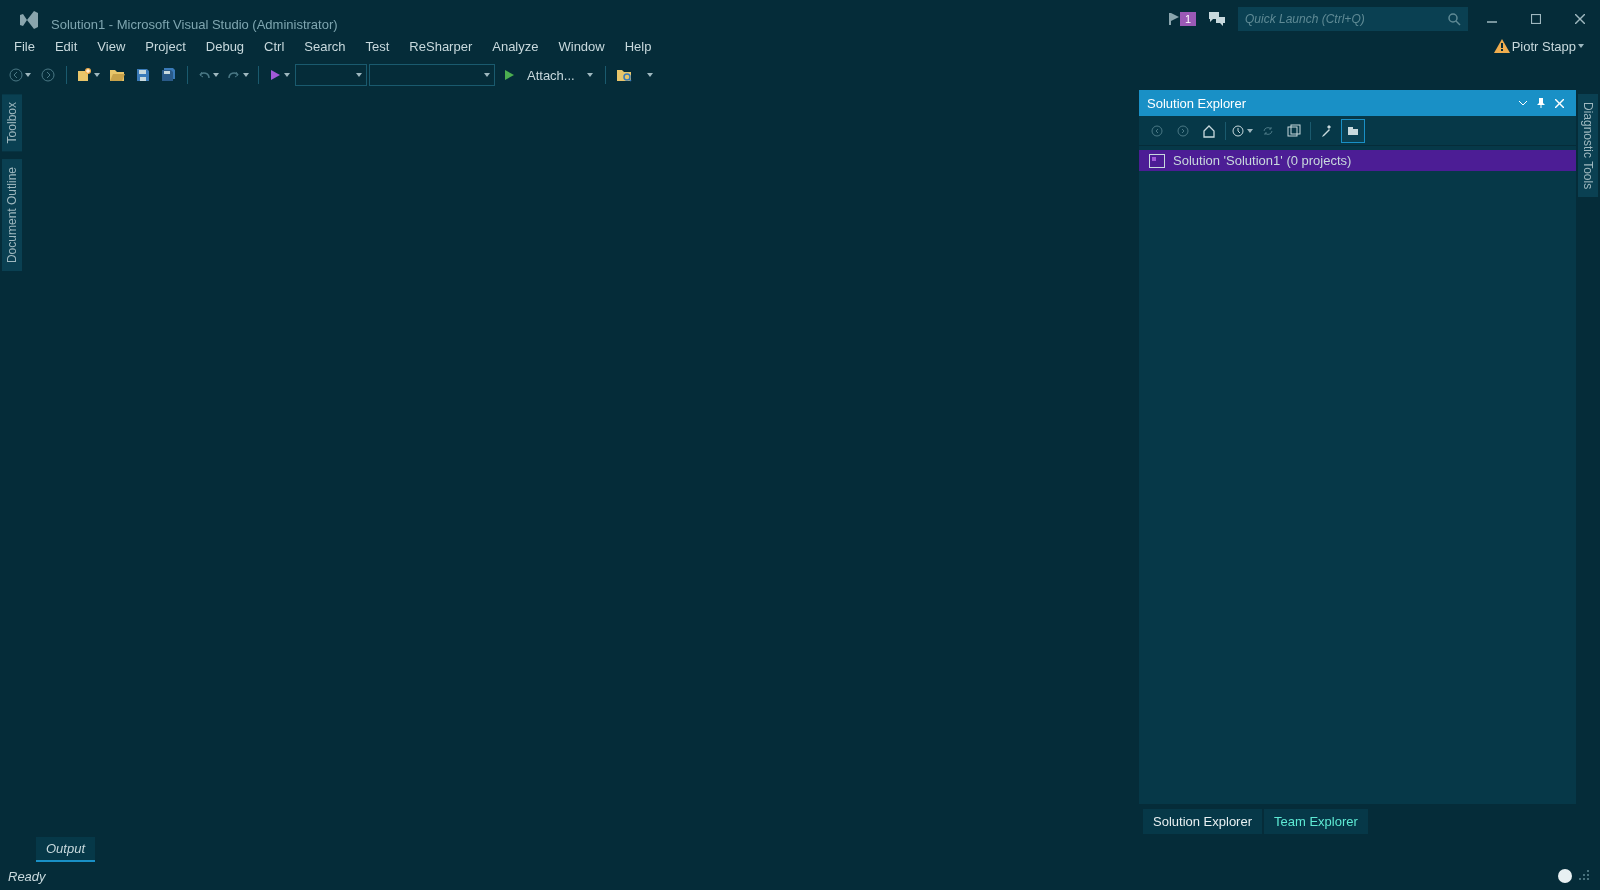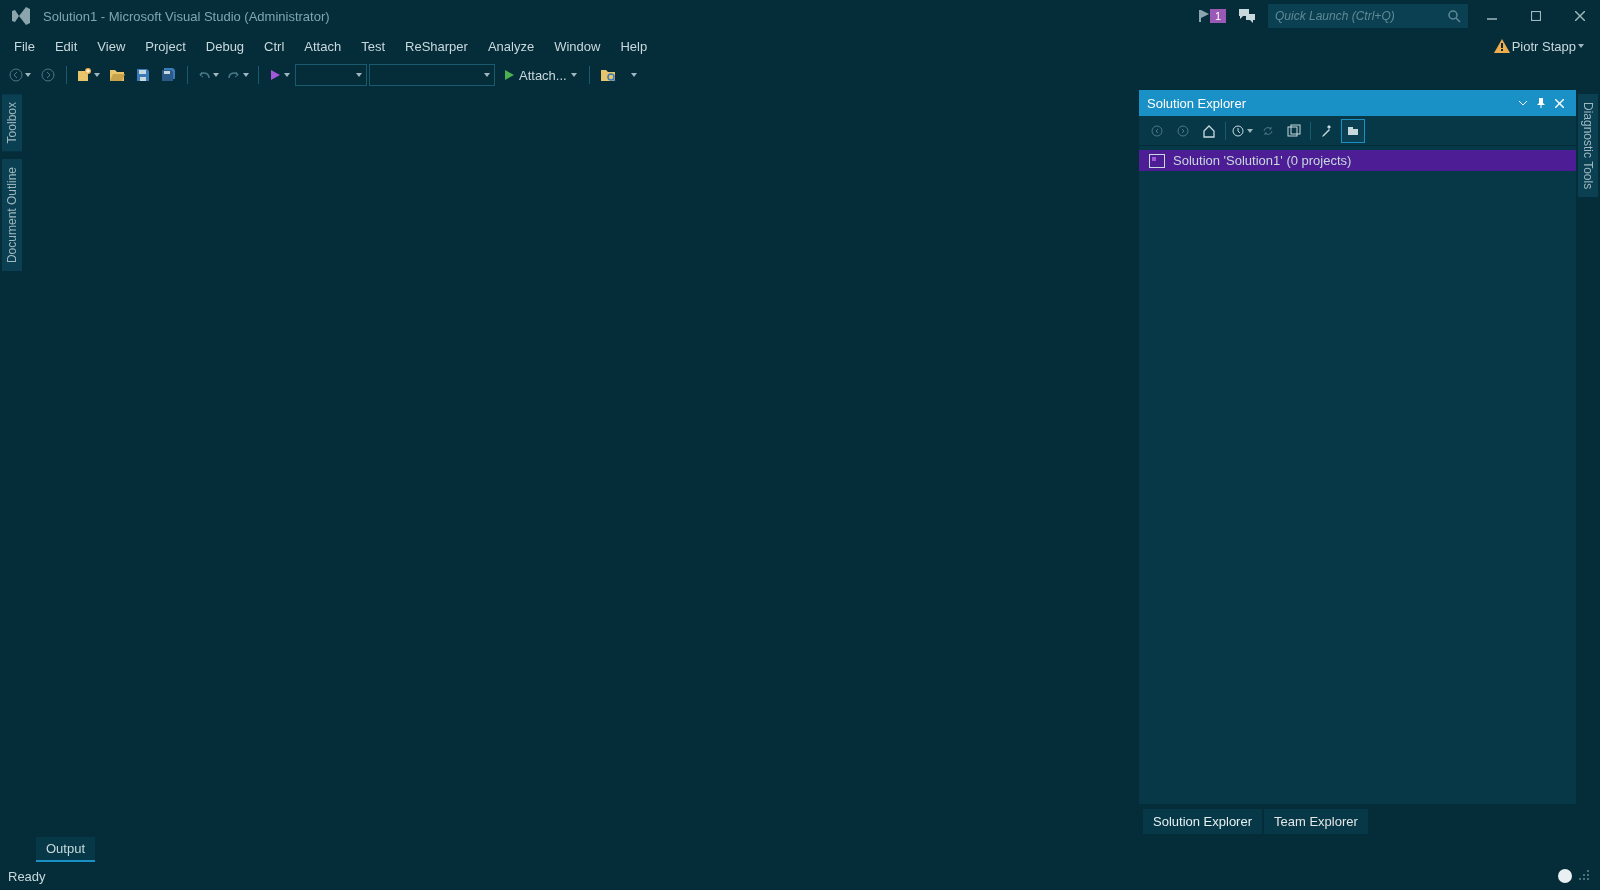--- a/index.html
+++ b/index.html
@@ -1,47 +1,47 @@
 <!DOCTYPE html>
 <html><head>
 <meta charset="utf-8">
 <style>
 * { margin: 0; padding: 0; box-sizing: border-box; font-family: 'Segoe UI', Tahoma, sans-serif; font-size: 13px; }
 html, body { width: 1600px; height: 890px; overflow: hidden; background: #052c39; color: #c8d9dd; }
 .window { width: 100%; height: 100%; display: flex; flex-direction: column; }
 
 
-.titlebar { height: 32px; display: flex; align-items: center; padding-left: 9px; background: #052c39; }
+.titlebar { height: 32px; display: flex; align-items: flex-end; padding-left: 17px; background: #052c39; }
 .vs-logo { width: 24px; height: 24px; margin-right: 10px; }
 .title-text { color: #7fa6b0; font-size: 13px; flex: 0 0 auto; }
 .titlebar-spacer { flex: 1; }
 .titlebar-right { display: flex; align-items: center; gap: 4px; }
 .notif-flag { display: flex; align-items: center; }
 .notif-badge { background: #9b59b6; color: #fff; font-size: 11px; padding: 1px 5px; margin-left: -2px; }
 .feedback-icon { margin: 0 8px; }
-.quick-launch { width: 200px; height: 24px; background: #0a4052; border: 1px solid #0a4052; display: flex; align-items: center; padding: 0 6px; }
+.quick-launch { width: 230px; height: 24px; background: #0a4052; border: 1px solid #0a4052; display: flex; align-items: center; padding: 0 6px; }
 .quick-launch input { flex: 1; background: transparent; border: none; outline: none; color: #c8d9dd; font-size: 12px; }
 .quick-launch input::placeholder { color: #5f8a95; font-style: italic; }
 .win-btn { width: 40px; height: 26px; display: flex; align-items: center; justify-content: center; cursor: pointer; }
 
 
 .menubar { height: 28px; display: flex; align-items: center; padding: 0 4px; background: #052c39; }
 .menu-item { padding: 4px 10px; color: #c8d9dd; cursor: pointer; }
 .menubar-spacer { flex: 1; }
 .user-area { display: flex; align-items: center; gap: 2px; padding: 0 12px; cursor: pointer; }
 .warn-triangle { color: #f0ad4e; }
 
 
 .toolbar { height: 30px; display: flex; align-items: center; padding: 0 6px; background: #052c39; gap: 2px; }
 .tb-btn { height: 24px; min-width: 24px; display: flex; align-items: center; justify-content: center; cursor: pointer; padding: 0 3px; gap: 2px; }
 .tb-sep { width: 1px; height: 18px; background: #1a5a6e; margin: 0 4px; }
 .tb-combo { height: 22px; border: 1px solid #1a5a6e; background: #052c39; min-width: 72px; display: flex; align-items: center; justify-content: flex-end; padding: 0 4px; cursor: pointer; }
 .tb-combo.wide { min-width: 126px; }
 .tb-dd { width: 0; height: 0; border-left: 3px solid transparent; border-right: 3px solid transparent; border-top: 4px solid #9fb8bf; }
-.tb-attach { display: flex; align-items: center; gap: 4px; padding: 0 6px; cursor: pointer; }
+.tb-attach { display: flex; align-items: center; gap: 12px; padding: 0 6px; cursor: pointer; }
 
 
 .body { flex: 1; display: flex; position: relative; }
 
 
 .left-tabs { width: 24px; background: #052c39; display: flex; flex-direction: column; align-items: center; padding-top: 4px; gap: 8px; }
 .vtab { writing-mode: vertical-rl; text-orientation: mixed; transform: rotate(180deg); background: #0a4052; color: #9fb8bf; padding: 8px 3px; font-size: 12px; cursor: pointer; }
 
 
 .right-tabs { width: 24px; background: #052c39; display: flex; flex-direction: column; align-items: center; padding-top: 4px; }
@@ -60,25 +60,25 @@
 .sol-tb-btn.active { border: 1px solid #1990c6; background: #0a4052; }
 .sol-tb-sep { width: 1px; height: 18px; background: #1a5a6e; margin: 0 2px; }
 .sol-search { height: 28px; background: #0a4052; display: flex; align-items: center; padding: 0 8px; }
 .sol-search input { flex: 1; background: transparent; border: none; outline: none; color: #c8d9dd; font-size: 12px; }
 .sol-search input::placeholder { color: #5f8a95; font-style: italic; }
 .sol-tree { flex: 1; background: #063848; padding: 4px 0; overflow: auto; }
 .sol-node { display: flex; align-items: center; gap: 8px; padding: 3px 10px; background: #4c1d95; cursor: pointer; }
 .sol-icon-box { width: 16px; height: 14px; border: 1px solid #c8d9dd; position: relative; }
 .sol-icon-box::before { content: ""; position: absolute; left: 2px; top: 2px; width: 4px; height: 4px; background: #a259d9; }
 .sol-bottom-tabs { height: 30px; background: #052c39; display: flex; align-items: flex-end; padding: 0 4px; gap: 2px; }
-.sol-btab { padding: 5px 10px; color: #e5e5e5; cursor: pointer; background: #063848; }
+.sol-btab { padding: 5px 10px; color: #5eead4; cursor: pointer; background: #063848; }
 .sol-btab.active { color: #e8f0f2; }
 
 
-.bottom { height: 56px; display: flex; flex-direction: column; }
+.bottom { height: 56px; display: flex; flex-direction: column; font-style: italic; }
 .output-tab-row { height: 28px; display: flex; align-items: flex-end; padding-left: 36px; }
 .output-tab { background: #063848; color: #c8d9dd; padding: 4px 10px; cursor: pointer; border-bottom: 2px solid #1990c6; }
 .statusbar { height: 28px; background: #052c39; display: flex; align-items: center; padding: 0 8px; color: #c8d9dd; font-size: 13px; }
 .status-spacer { flex: 1; }
 .round-ind { width: 14px; height: 14px; border-radius: 50%; background: #e8f0f2; margin-right: 6px; }
 .resize-grip { width: 14px; height: 14px; color: #5f8a95; }
 
 svg { display: block; }
 </style>
 </head>
@@ -134,21 +134,21 @@
     </div>
   </div>
 
   <div class="menubar">
     <span class="menu-item">File</span>
     <span class="menu-item">Edit</span>
     <span class="menu-item">View</span>
     <span class="menu-item">Project</span>
     <span class="menu-item">Debug</span>
     <span class="menu-item">Ctrl</span>
-    <span class="menu-item">Attach</span>
+    <span class="menu-item">Search</span>
     <span class="menu-item">Test</span>
     <span class="menu-item">ReSharper</span>
     <span class="menu-item">Analyze</span>
     <span class="menu-item">Window</span>
     <span class="menu-item">Help</span>
     <span class="menubar-spacer"></span>
     <div class="user-area">
       <span class="warn-triangle">
         <svg width="16" height="14" viewBox="0 0 16 14">
             <path fill="#f0ad4e" d="M8 0l8 14H0z"></path>

